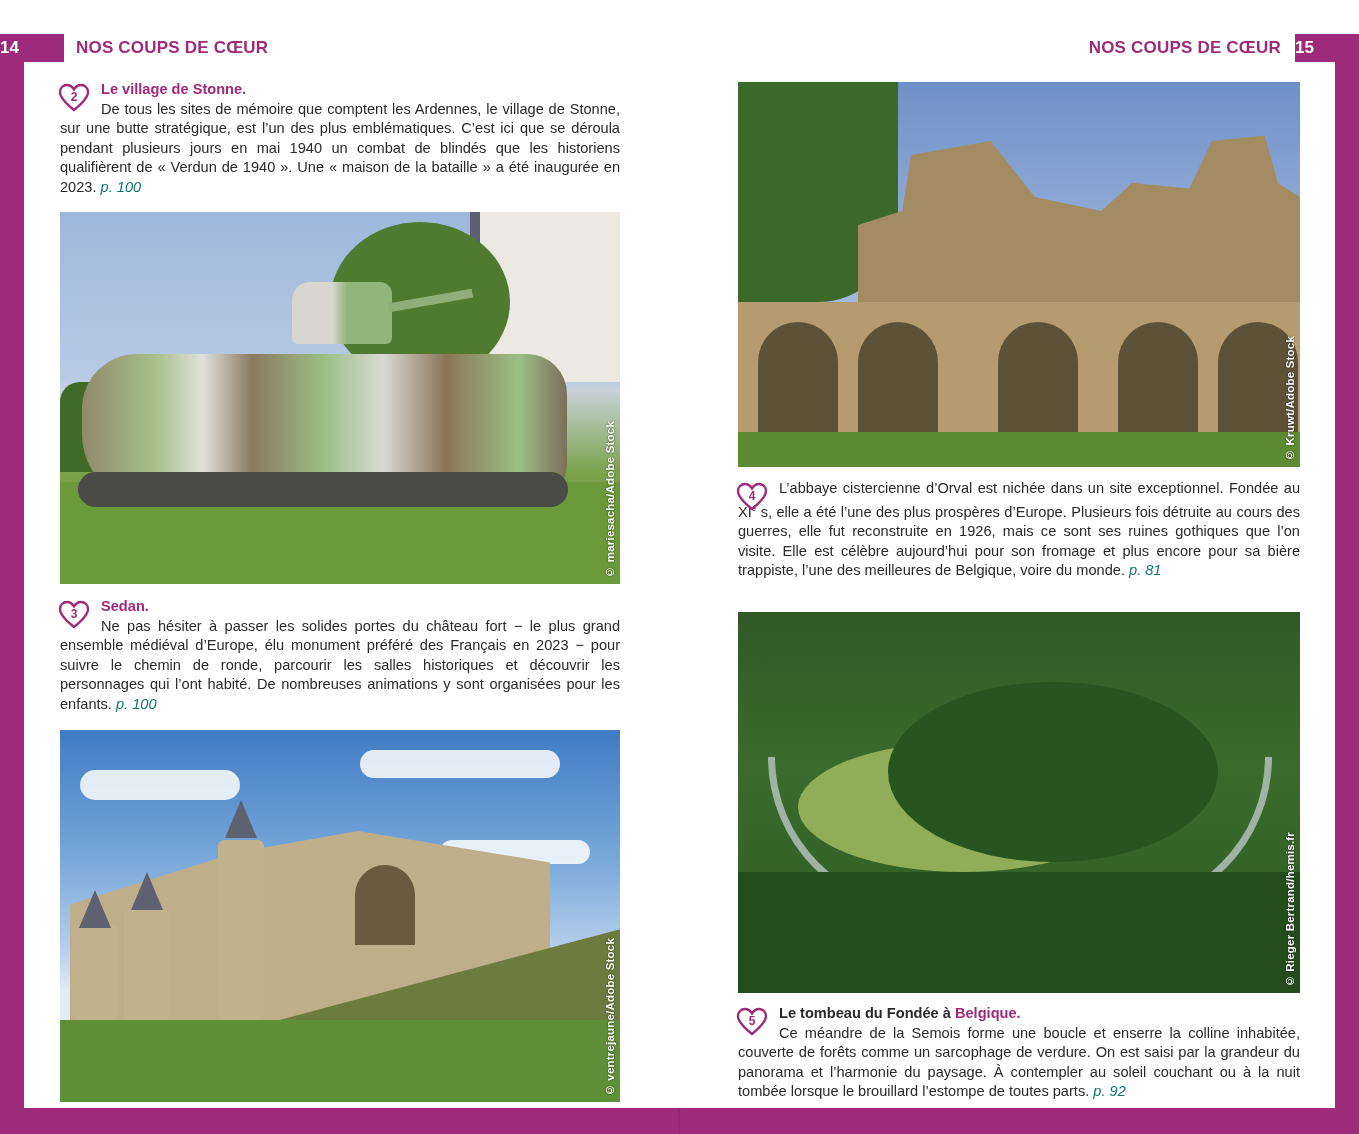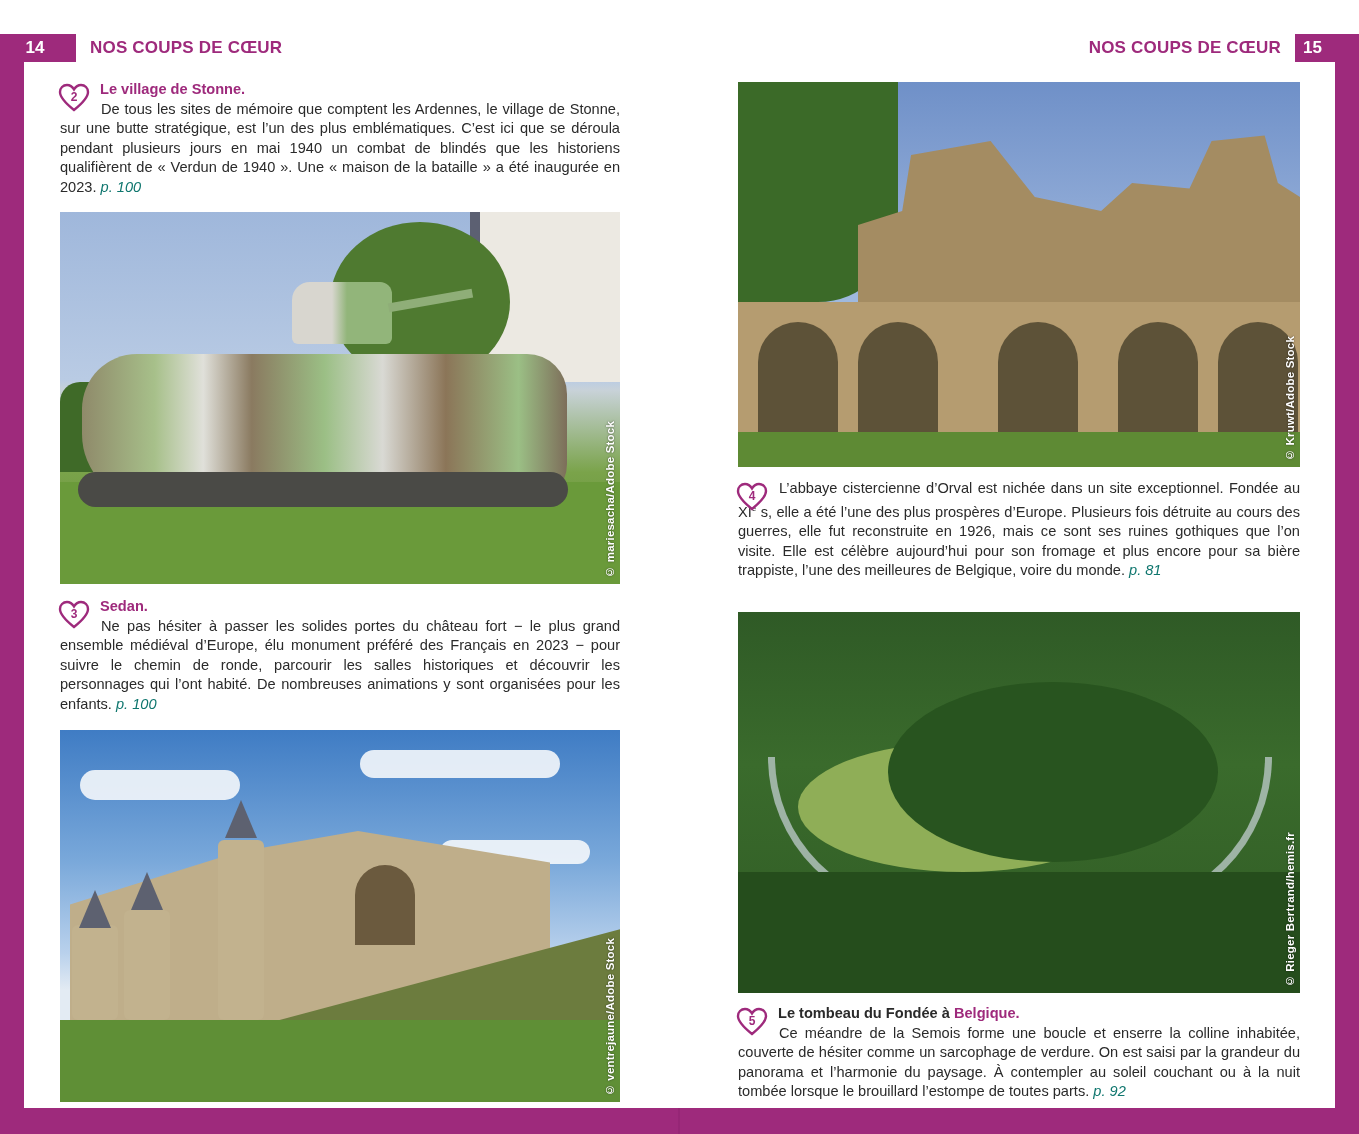--- a/index.html
+++ b/index.html
@@ -12,32 +12,32 @@
   .frame-left { position:absolute; left:0; top:34px; width:24px; height:1100px; background:#9e2a7c; }
   .frame-right { position:absolute; right:0; top:34px; width:24px; height:1100px; background:#9e2a7c; }
   .frame-bottom { position:absolute; left:0; bottom:0; width:1359px; height:26px; background:#9e2a7c; }
   .gutter { position:absolute; left:678px; top:1108px; width:2px; height:26px; background:#962676; }
 
   .pgnum {
     position:absolute; top:34px; height:28px; width:64px;
     background:#9e2a7c; color:#fff; font-weight:bold; font-size:17px;
     line-height:28px;
   }
-  .pgnum.left { left:12px; text-align:center; padding-right:18px; box-sizing:border-box; }
-  .pgnum.right { right:0; text-align:left; padding-left:8px; box-sizing:border-box; }
+  .pgnum.left { left:0; text-align:left; padding-right:18px; box-sizing:border-box; }
+  .pgnum.right { right:0; text-align:left; box-sizing:border-box; }
   .runhead {
     position:absolute; top:34px; height:28px; line-height:28px;
-    color:#9e2a7c; font-weight:bold; font-size:17px; letter-spacing:0.2px;margin-left:14px;
+    color:#9e2a7c; font-weight:bold; font-size:17px; letter-spacing:0.2px;
   }
   .runhead.left { left:76px; }
   .runhead.right { right:78px; text-align:right; }
 
   .entry { position:absolute; font-size:14.6px; line-height:19.6px; text-align:justify; }
   .entry .heart { position:absolute; left:-2px; top:3px; width:32px; height:30px; }
-  .entry .title { font-weight:bold; color:#9e2a7c; display:block;margin-left:40px; }
+  .entry .title { font-weight:bold; color:#9e2a7c; padding-left:41px; display:block; }
   .entry .title .dark { color:#2a2a2a; }
   .entry .body { display:block; }
   .entry .body .indent { display:inline-block; width:41px; }
   .entry .ref { color:#0f766e; font-style:italic; }
 
   .photo { position:absolute; overflow:hidden; }
   .credit {
     position:absolute; right:4px; bottom:6px;
     writing-mode:vertical-rl; transform:rotate(180deg);
     color:#fff; font-size:11.5px; font-weight:bold; letter-spacing:0.2px;
@@ -180,14 +180,14 @@
   <div class="fore"></div>
   <span class="credit">© Rieger Bertrand/hemis.fr</span>
 </div>
 
 <div class="entry" style="left:738px; top:1004px; width:562px;">
   <svg class="heart" viewBox="0 0 32 30">
     <path d="M16 27 C6 19 2 14 2 9 C2 5 5 2 9 2 C12 2 14.5 4 16 6.5 C17.5 4 20 2 23 2 C27 2 30 5 30 9 C30 14 26 19 16 27 Z" fill="none" stroke="#9e2a7c" stroke-width="2.4"></path>
     <text x="16" y="18" text-anchor="middle" font-size="12" font-weight="bold" fill="#9e2a7c" font-family="Liberation Sans, sans-serif">5</text>
   </svg>
   <span class="title"><span class="dark">Le tombeau du Fondée à </span><span>Belgique.</span></span>
-  <span class="body"><span class="indent"></span><span>Ce méandre de la Semois forme une boucle et enserre la colline inhabitée, couverte de hésiter comme un sarcophage de verdure. On est saisi par la grandeur du panorama et l’harmonie du paysage. À contempler au soleil couchant ou à la nuit tombée lorsque le brouillard l’estompe de toutes parts.</span> <span class="ref">p. 92</span></span>
+  <span class="body"><span class="indent"></span><span>Ce méandre de la Semois forme une boucle et enserre la colline inhabitée, couverte de forêts comme un sarcophage de verdure. On est saisi par la grandeur du panorama et l’harmonie du paysage. À contempler au soleil couchant ou à la nuit tombée lorsque le brouillard l’estompe de toutes parts.</span> <span class="ref">p. 92</span></span>
 </div>
 
 </body></html>

